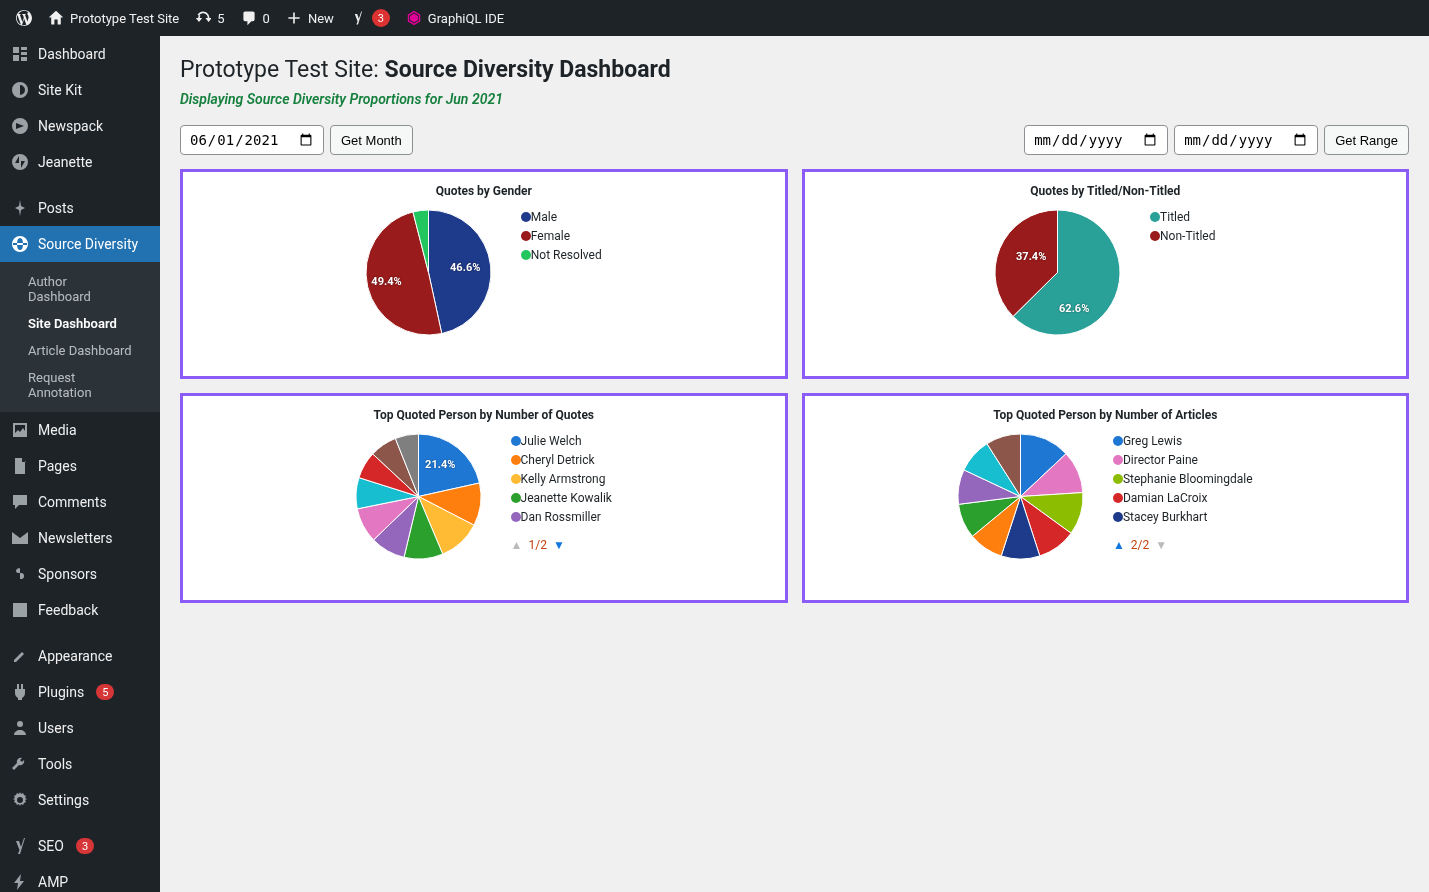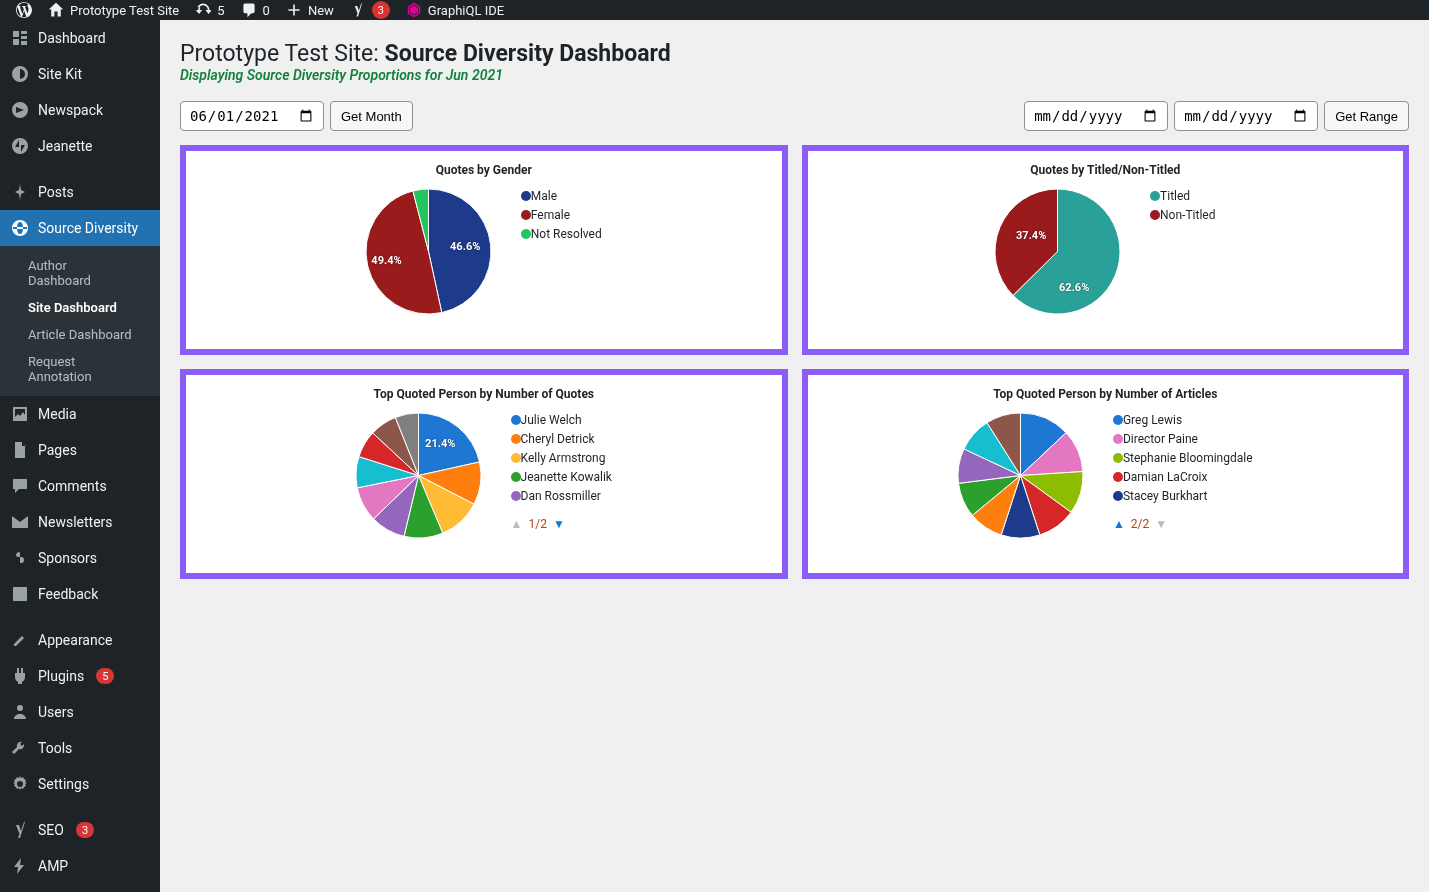--- a/index.html
+++ b/index.html
@@ -5,21 +5,21 @@
 * { box-sizing: border-box; margin: 0; padding: 0; }
 body {
   font-family: -apple-system, BlinkMacSystemFont, "Segoe UI", Roboto, sans-serif;
   font-size: 13px;
   color: #1d2327;
   background: #f0f0f1;
 }
 #adminbar {
   background: #1d2327;
   color: #f0f0f1;
-  height: 20px;
+  height: 36px;
   display: flex;
   align-items: center;
   padding: 0 8px;
   font-size: 13px;
 }
 #adminbar .ab-item {
   display: inline-flex;
   align-items: center;
   padding: 0 8px;
   height: 32px;
@@ -85,21 +85,21 @@
 .submenu .submenu-item.current {
   color: #fff;
   font-weight: 600;
 }
 .menu-sep { height: 10px; }
 #content {
   flex: 1;
   padding: 20px;
   color: #1d2327;
 }
-h1 { font-size: 23px; font-weight: 400; }
+h1 { font-size: 23px; font-weight: 400; margin-bottom: 8px; }
 h1 b { font-weight: 700; }
 .subtitle { color: #15803d; font-size: 14px; font-weight: 600; margin-bottom: 18px; font-style: italic; }
 .controls-row {
   display: flex;
   justify-content: space-between;
   margin-bottom: 14px;
   gap: 10px;
 }
 .group { display: flex; gap: 6px; }
 input[type=date] {
@@ -119,21 +119,21 @@
   font-size: 13px;
   cursor: pointer;
 }
 .grid {
   display: grid;
   grid-template-columns: 1fr 1fr;
   gap: 14px;
 }
 .panel {
   background: #fff;
-  border: 6px solid #8b5cf6;
+  border: 3px solid #8b5cf6;
   height: 210px;
   padding: 12px;
   position: relative;
 }
 .panel-title {
   font-size: 12px;
   font-weight: 700;
   text-align: center;
   width: 390px;
   margin: 0 auto 6px;

